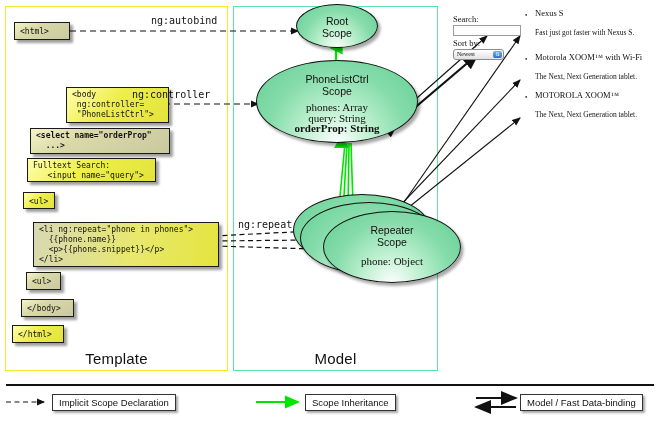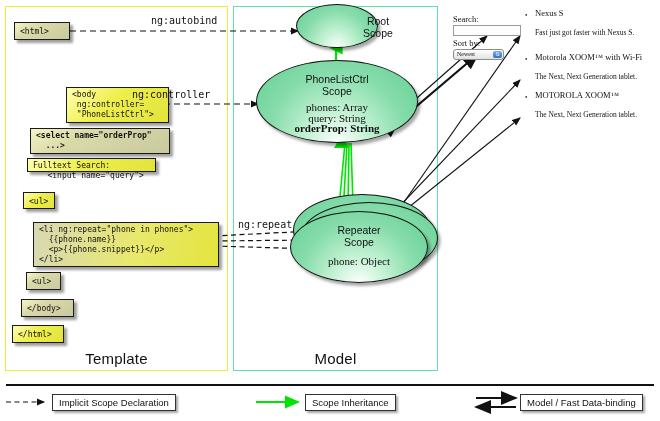--- a/index.html
+++ b/index.html
@@ -159,52 +159,52 @@
 
   <div class="codebox grey" style="left:14px;top:22px;width:56px;height:18px;line-height:14px;">&lt;html&gt;</div>
 
   <div class="codebox" style="left:21px;top:87px;width:103px;height:36px;margin-left:45px;">&lt;body
  ng:controller=
  "PhoneListCtrl"&gt;</div>
 
   <div class="codebox grey bold" style="left:30px;top:128px;width:140px;height:26px;">&lt;select name="orderProp"
   ...&gt;</div>
 
-  <div class="codebox" style="left:27px;top:158px;width:129px;height:14px;">Fulltext Search:
+  <div class="codebox" style="left:27px;top:158px;width:129px;height:24px;">Fulltext Search:
    &lt;input name="query"&gt;</div>
 
   <div class="codebox" style="left:23px;top:192px;width:32px;height:17px;line-height:13px;">&lt;ul&gt;</div>
 
   <div class="codebox wide-grad" style="left:33px;top:222px;width:186px;height:45px;">&lt;li ng:repeat="phone in phones"&gt;
   {{phone.name}}
   &lt;p&gt;{{phone.snippet}}&lt;/p&gt;
 &lt;/li&gt;</div>
 
   <div class="codebox grey" style="left:26px;top:272px;width:35px;height:18px;line-height:13px;">&lt;ul&gt;</div>
 
   <div class="codebox grey" style="left:21px;top:299px;width:53px;height:18px;line-height:13px;">&lt;/body&gt;</div>
 
   <div class="codebox" style="left:12px;top:325px;width:52px;height:18px;line-height:13px;">&lt;/html&gt;</div>
 
   <div class="edge-label" style="left:151px;top:15px;">ng:autobind</div>
   <div class="edge-label" style="left:132px;top:89px;">ng:controller</div>
   <div class="edge-label" style="left:238px;top:219px;">ng:repeat</div>
 
   <div class="ellipse" style="left:296px;top:4px;width:82px;height:44px;">
-    <div class="etitle" style="top:10px;padding-left:41px;">Root<br>Scope</div>
+    <div class="etitle" style="top:10px;">Root<br>Scope</div>
   </div>
 
   <div class="ellipse" style="left:256px;top:60px;width:162px;height:83px;">
     <div class="etitle" style="top:12px;">PhoneListCtrl<br>Scope</div>
     <div class="eprops" style="top:41px;">phones: Array<br>query: String<br><b>orderProp: String</b></div>
   </div>
 
   <div class="ellipse" style="left:293px;top:194px;width:138px;height:72px;"></div>
   <div class="ellipse" style="left:300px;top:202px;width:138px;height:72px;"></div>
-  <div class="ellipse" style="left:290px;top:211px;width:138px;height:72px;">
+  <div class="ellipse" style="left:323px;top:211px;width:138px;height:72px;">
     <div class="etitle" style="top:12px;">Repeater<br>Scope</div>
     <div class="eprops" style="top:44px;">phone: Object</div>
   </div>
 
   <div class="v-label" style="left:453px;top:14px;">Search:</div>
   <input class="v-input" type="text" style="left: 453px; top: 25px; width: 68px; height: 11px; font-size: 7px; padding: 0px 2px;" placeholder="">
 
   <div class="v-label" style="left:453px;top:38px;">Sort by:</div>
   <div class="v-select" style="left:453px;top:49px;width:51px;height:11px;">
     <span>Newest</span>

